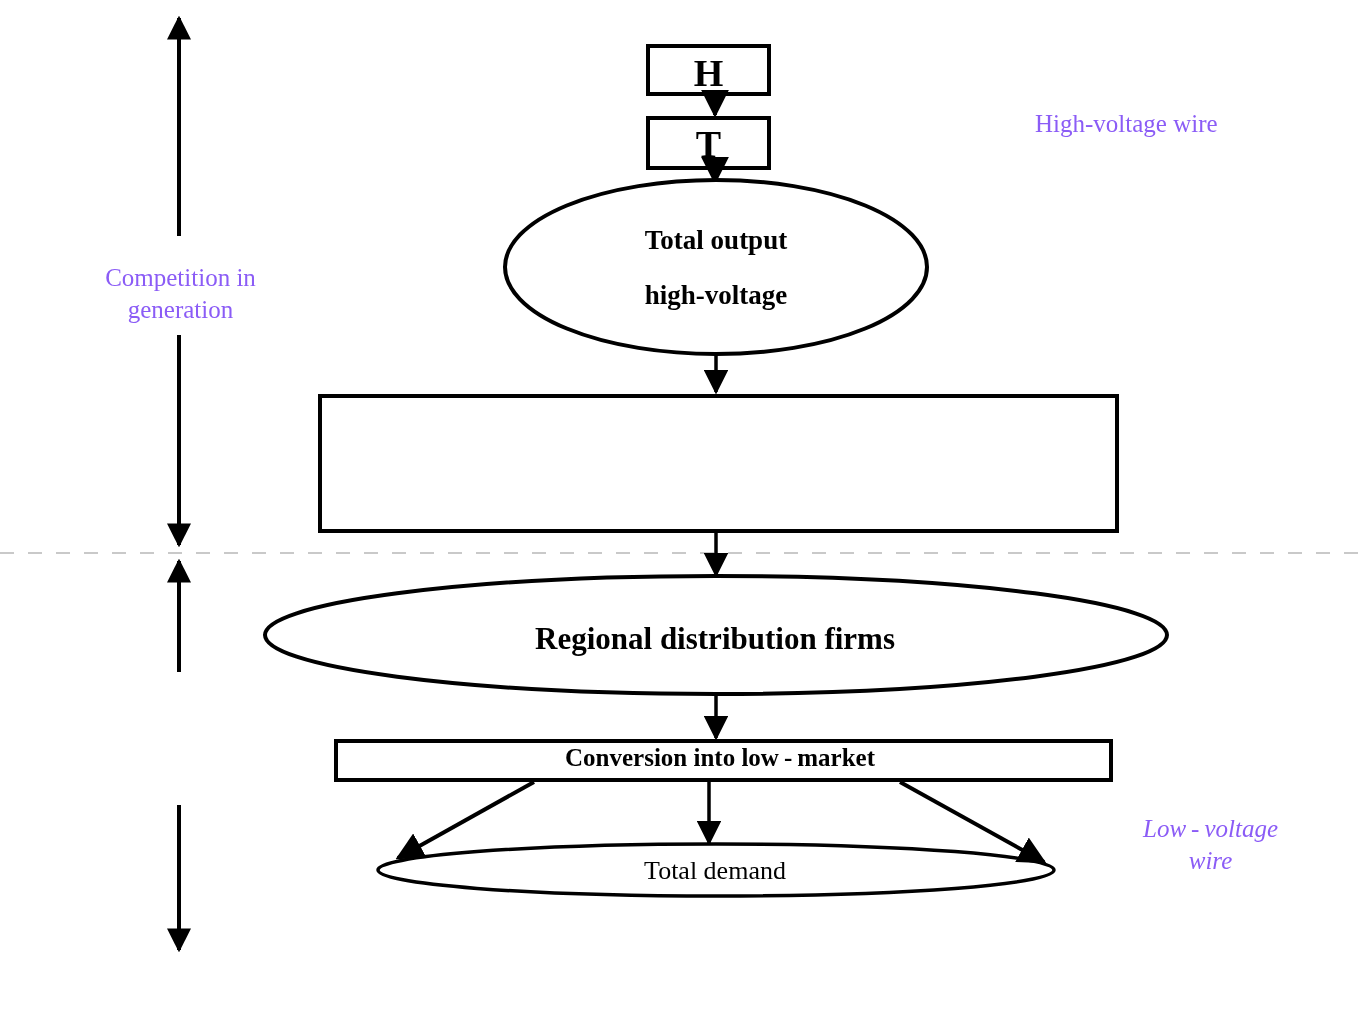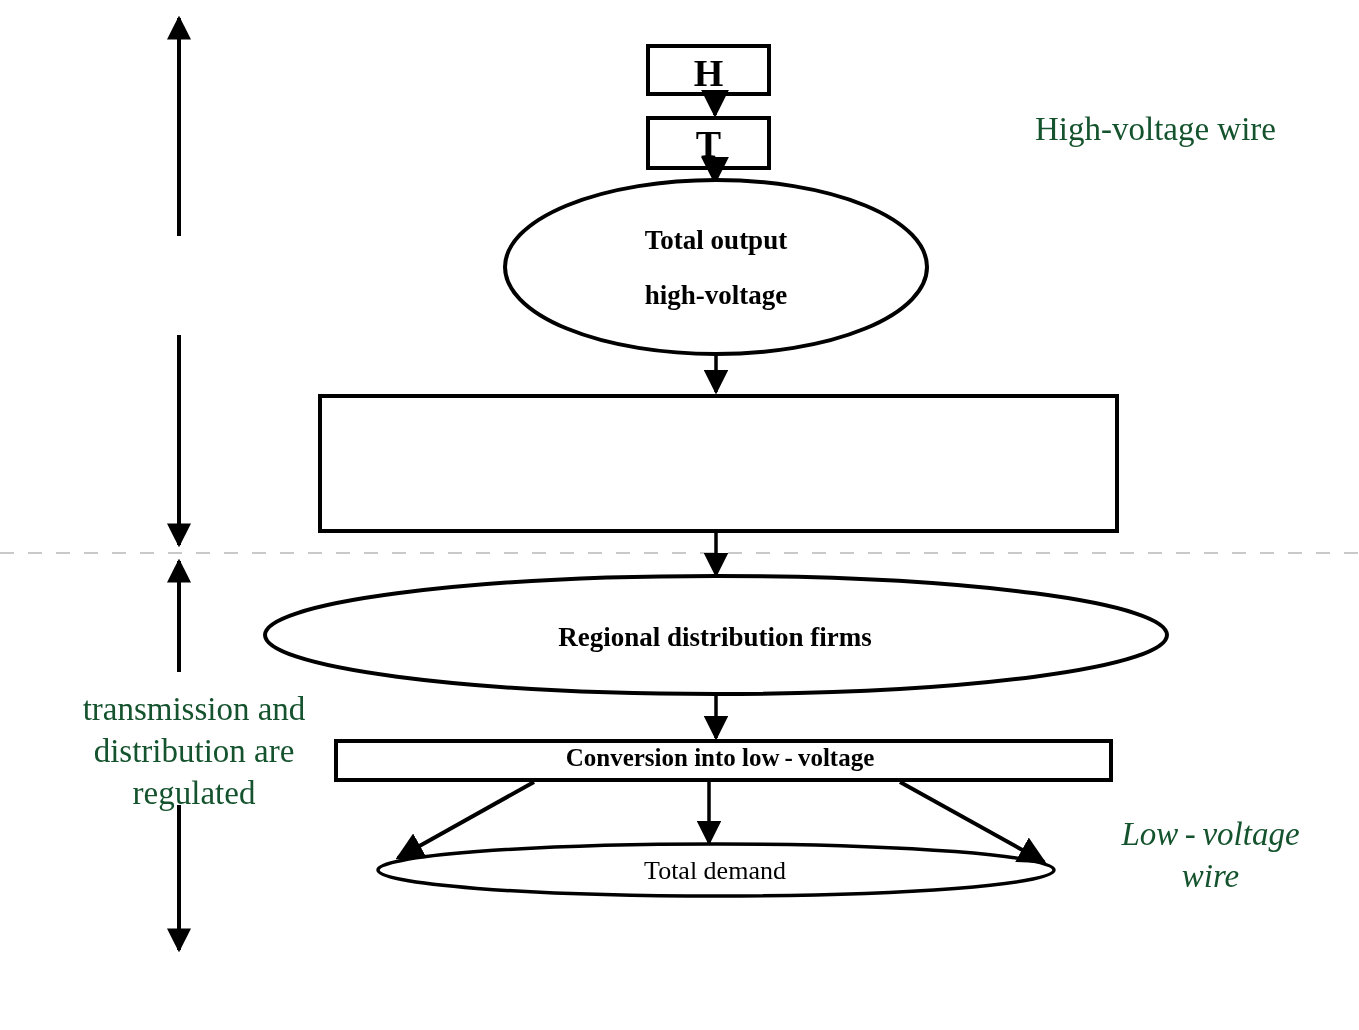--- a/index.html
+++ b/index.html
@@ -32,32 +32,32 @@
     pointer-events: none;
   }
   .bold { font-weight: bold; }
   .reg { font-weight: normal; }
 
   
   #lbl-h       { left: 648px; top: 52px;  width: 121px; font-size: 38px; }
   #lbl-t       { left: 648px; top: 123px; width: 121px; font-size: 38px; }
   #lbl-total   { left: 530px; top: 213px; width: 372px; font-size: 27px; line-height: 2.05; }
   #lbl-whole   { left: 330px; top: 420px; width: 770px; font-size: 27px; line-height: 1.35; }
-  #lbl-region  { left: 300px; top: 622px; width: 830px; font-size: 27px; }
+  #lbl-region  { left: 300px; top: 622px; width: 830px; font-size: 31px; }
   #lbl-conv    { left: 340px; top: 744px; width: 760px; font-size: 25px; }
   #lbl-energy  { left: 400px; top: 856px; width: 630px; font-size: 26px; }
 
   
   .side-label {
     position: absolute;
     text-align: center;
-    font-size: 33px;
+    font-size: 25px;
     line-height: 1.28;
     white-space: pre-line;
-    color: #14532d;
+    color: #8b5cf6;
   }
   #side-competition   { left: 58px;  top: 262px; width: 245px; }
   #side-regulated     { left: 58px;  top: 688px; width: 272px; }
   #side-highvolt      { left: 1035px; top: 108px; width: 290px; text-align: left; }
   #side-lowvolt       { left: 1098px; top: 813px; width: 225px; font-style: italic; }
 </style>
 </head>
 <body>
 
 <div id="canvas">
@@ -114,27 +114,26 @@
   <div class="node-label bold" id="lbl-h">H</div>
 
   <div class="node-label bold" id="lbl-t">T</div>
 
   <div class="node-label bold" id="lbl-total">Total output
 high-voltage</div>
 
 
   <div class="node-label bold" id="lbl-region">Regional distribution firms</div>
 
-  <div class="node-label bold" id="lbl-conv">Conversion into low - voltage</div>
+  <div class="node-label bold" id="lbl-conv">Conversion into low - market</div>
 
   <div class="node-label reg" id="lbl-energy">Total demand</div>
 
+  <div class="side-label" id="side-competition">Competition in
+generation</div>
 
-  <div class="side-label" id="side-regulated">transmission and
-distribution are
-regulated</div>
 
   <div class="side-label" id="side-highvolt">High-voltage wire</div>
 
   <div class="side-label" id="side-lowvolt">Low - voltage
 wire</div>
 
 </div>
 
 </body></html>

